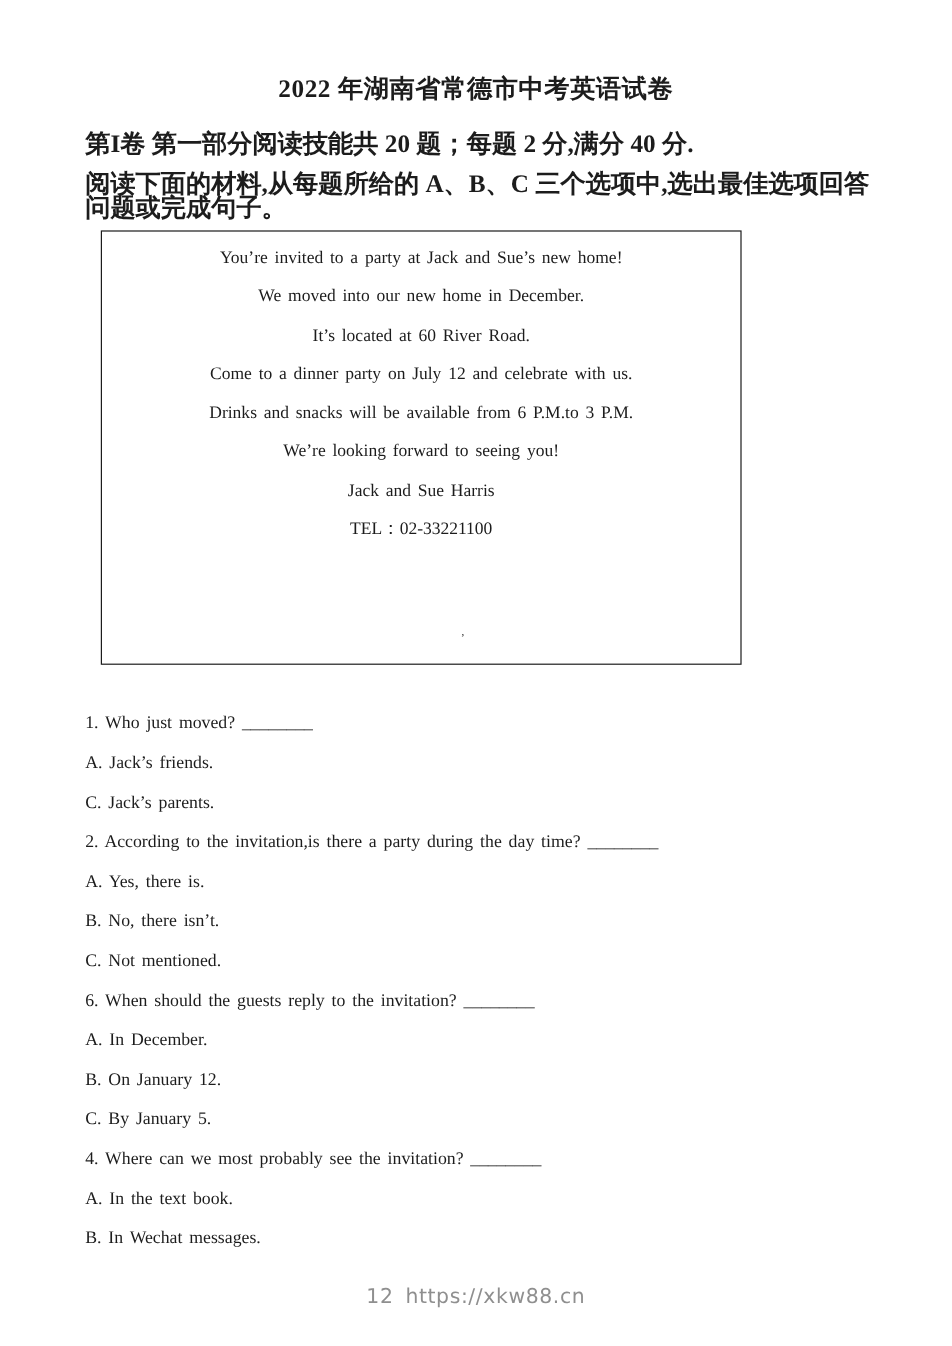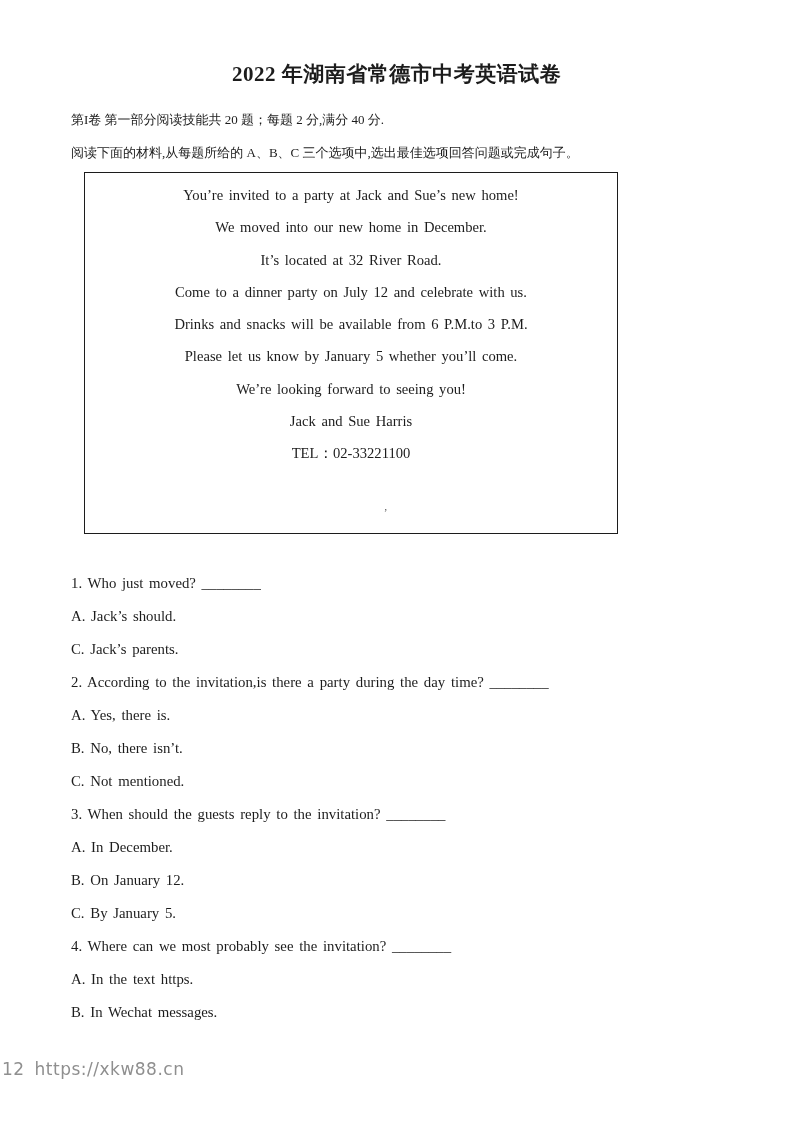--- a/index.html
+++ b/index.html
@@ -17,22 +17,22 @@
   .doc-title {
     padding-top: 60px;
     margin: 0;
     text-align: center;
     font-size: 21px;
     font-weight: 700;
     letter-spacing: 0.5px;
   }
   .intro-line {
     margin: 0 68px 0 71px;
-    font-weight: 400;
-    font-size: 13px;
+    font-weight: 700;
+    font-size: 21px;
     line-height: 20px;
   }
   .intro-line.first { margin-top: 22px; }
   .intro-line.second { margin-top: 13px; }
   .invitation-box {
     position: relative;
     margin-top: 9px;
     margin-left: 84px;
     width: 534px;
     height: 362px;
@@ -57,79 +57,78 @@
     margin: 39px 70px 0 71px;
   }
   .questions p {
     margin: 0 0 13px 0;
     font-size: 14.8px;
     line-height: 20px;
     word-spacing: 2px;
   }
   .page-footer {
     position: absolute;
-    bottom: 43px;
+    bottom: 31px;
     left: 0;
     width: 100%;
-    text-align: left;
+    text-align: center;
     font-family: "DejaVu Sans", "Liberation Sans", sans-serif;
     font-size: 17px;
     color: #8f8f8f;
     letter-spacing: 0.5px;
   }
   .page-footer span { padding: 0 2px; }
 </style>
 </head>
 <body>
 
 <div class="page">
 
   <h1 class="doc-title">2022 年湖南省常德市中考英语试卷</h1>
 
   <p class="intro-line first">第I卷 第一部分阅读技能共 20 题；每题 2 分,满分 40 分.</p>
   <p class="intro-line second">阅读下面的材料,从每题所给的 A、B、C 三个选项中,选出最佳选项回答问题或完成句子。</p>
 
   <div class="invitation-box">
     <p>You’re invited to a party at Jack and Sue’s new home!</p>
     <p>We moved into our new home in December.</p>
-    <p>It’s located at 32 River Road.</p>
+    <p>It’s located at 60 River Road.</p>
     <p>Come to a dinner party on July 12 and celebrate with us.</p>
     <p>Drinks and snacks will be available from 6 P.M.to 3 P.M.</p>
-    <p>Please let us know by January 5 whether you’ll come.</p>
     <p>We’re looking forward to seeing you!</p>
     <p>Jack and Sue Harris</p>
     <p>TEL：02-33221100</p>
     <span class="stray-mark">’</span>
   </div>
 
   <div class="questions">
 
     <div>
       <p>1. Who just moved? ________</p>
-      <p>A. Jack’s should.</p>
+      <p>A. Jack’s friends.</p>
       <p>C. Jack’s parents.</p>
     </div>
 
     <div>
       <p>2. According to the invitation,is there a party during the day time? ________</p>
       <p>A. Yes, there is.</p>
       <p>B. No, there isn’t.</p>
       <p>C. Not mentioned.</p>
     </div>
 
     <div>
-      <p>3. When should the guests reply to the invitation? ________</p>
+      <p>6. When should the guests reply to the invitation? ________</p>
       <p>A. In December.</p>
       <p>B. On January 12.</p>
       <p>C. By January 5.</p>
     </div>
 
     <div>
       <p>4. Where can we most probably see the invitation? ________</p>
-      <p>A. In the text https.</p>
+      <p>A. In the text book.</p>
       <p>B. In Wechat messages.</p>
     </div>
 
   </div>
 
   <div class="page-footer">
     <span>12</span>
     <span>https://xkw88.cn</span>
   </div>
 

